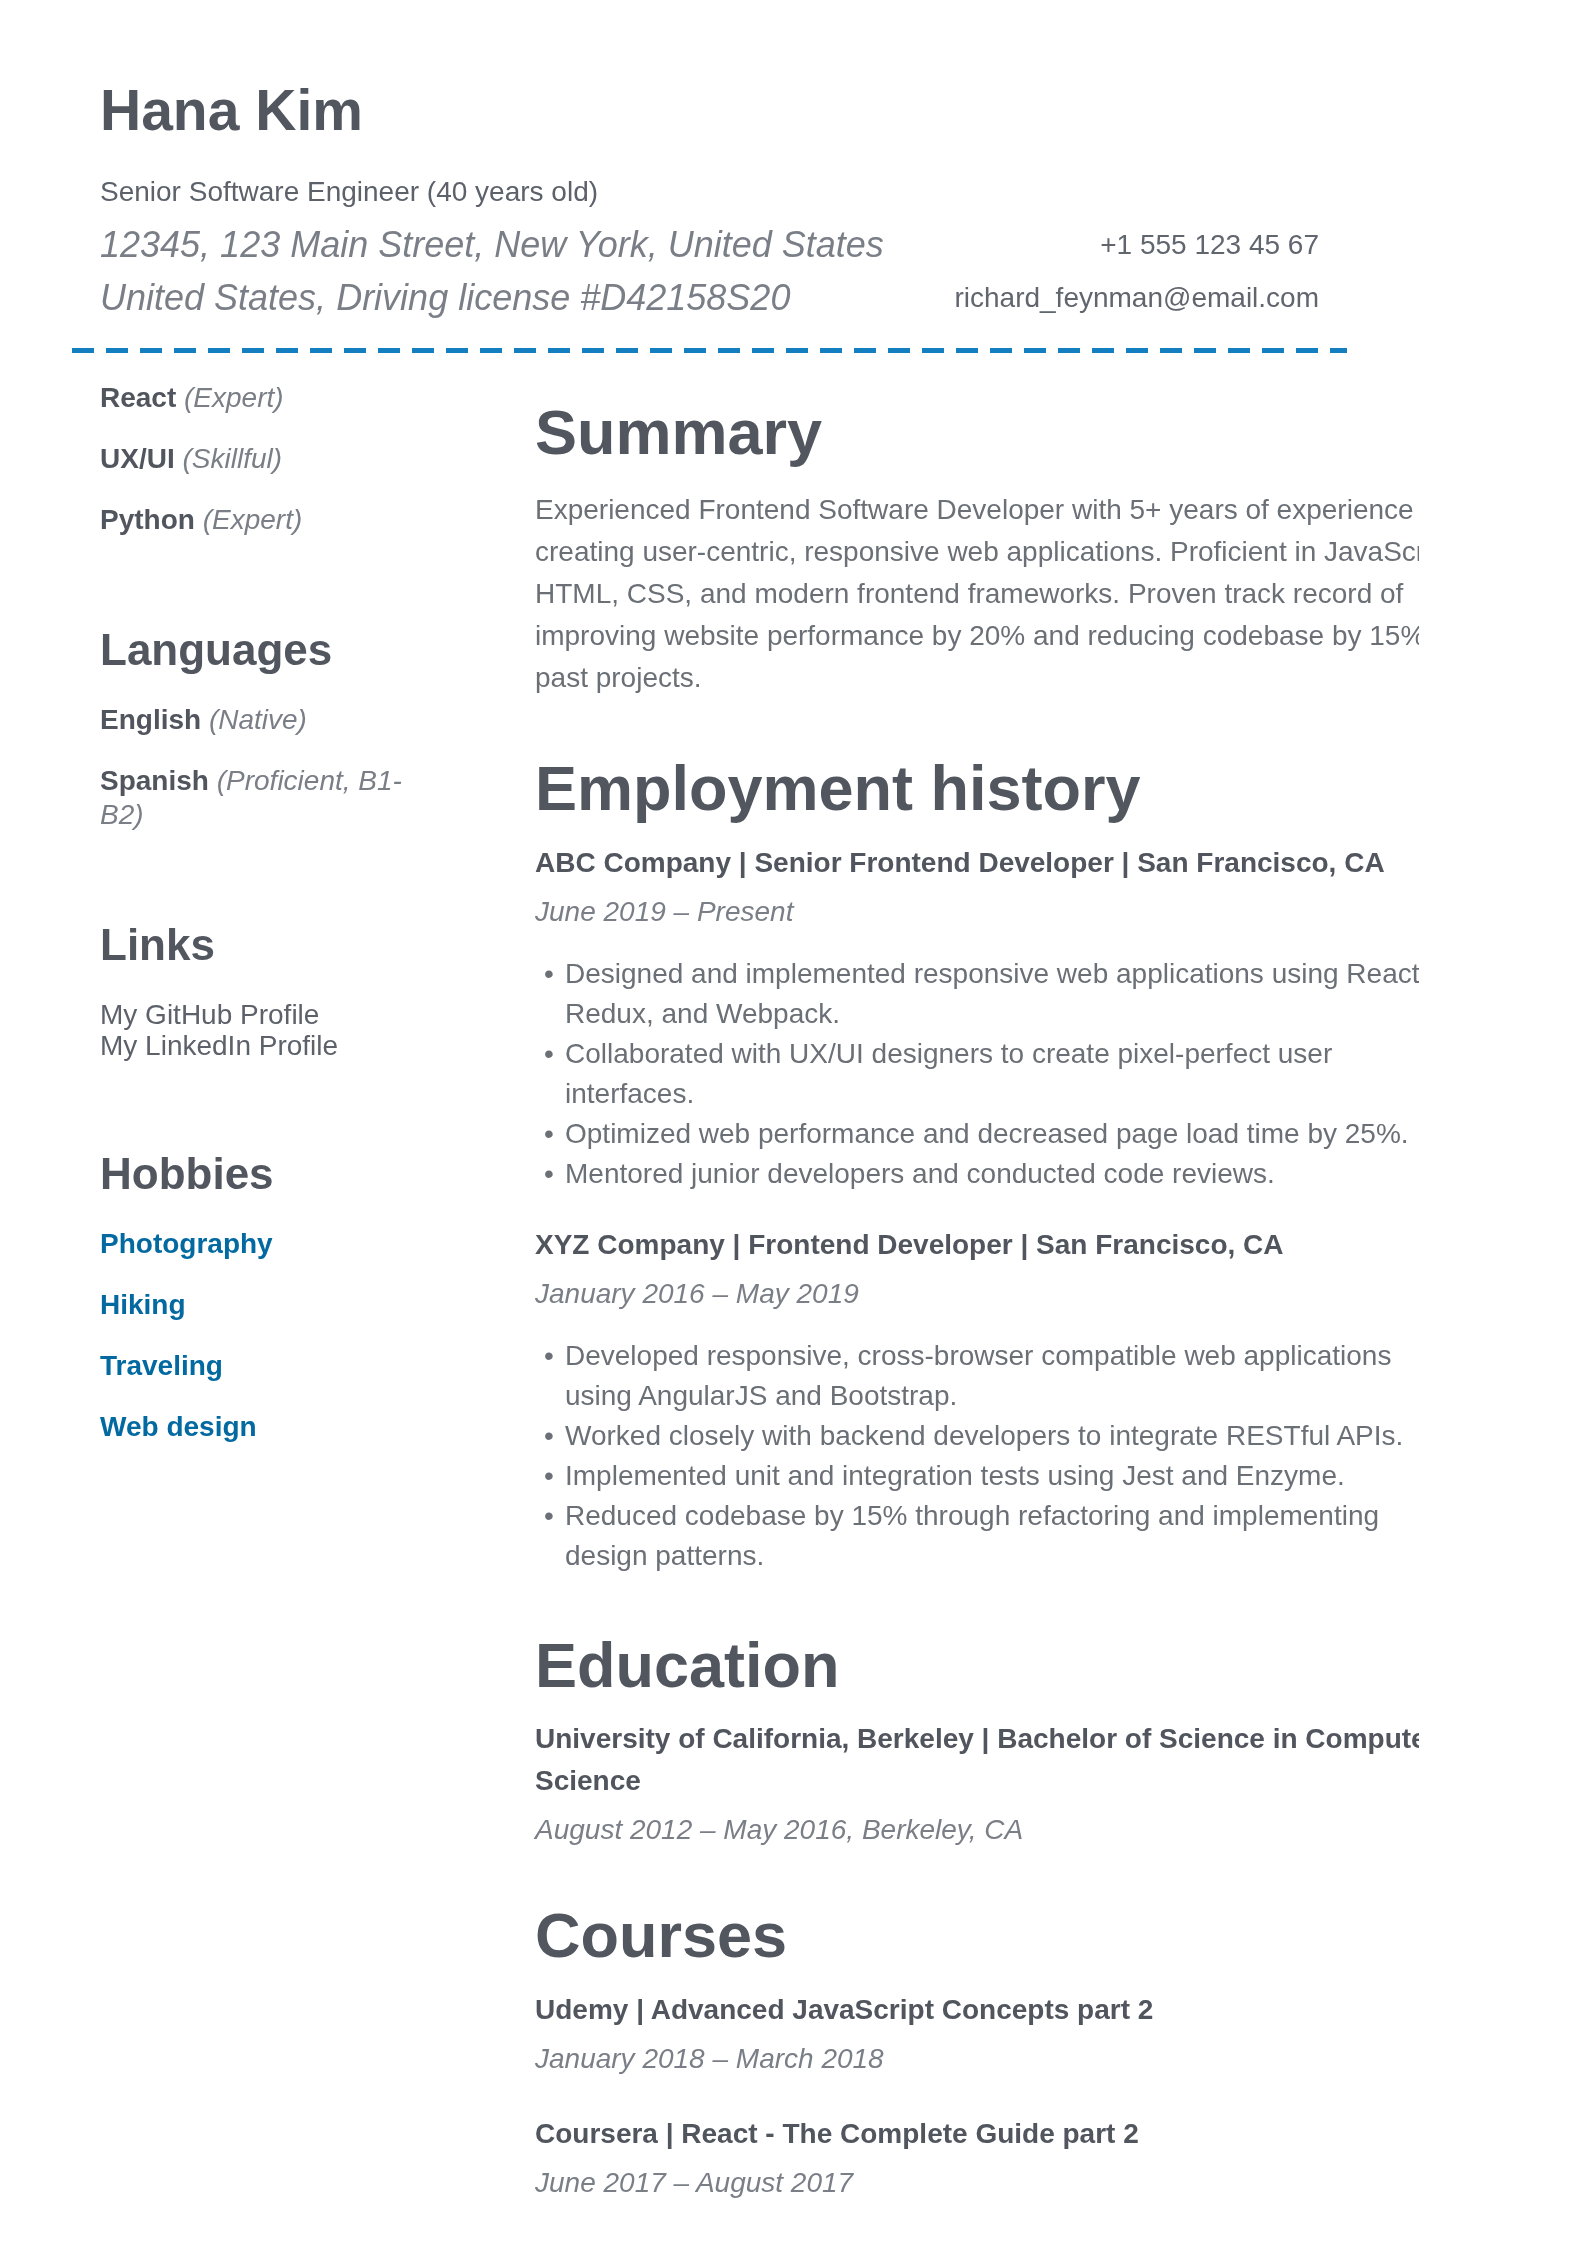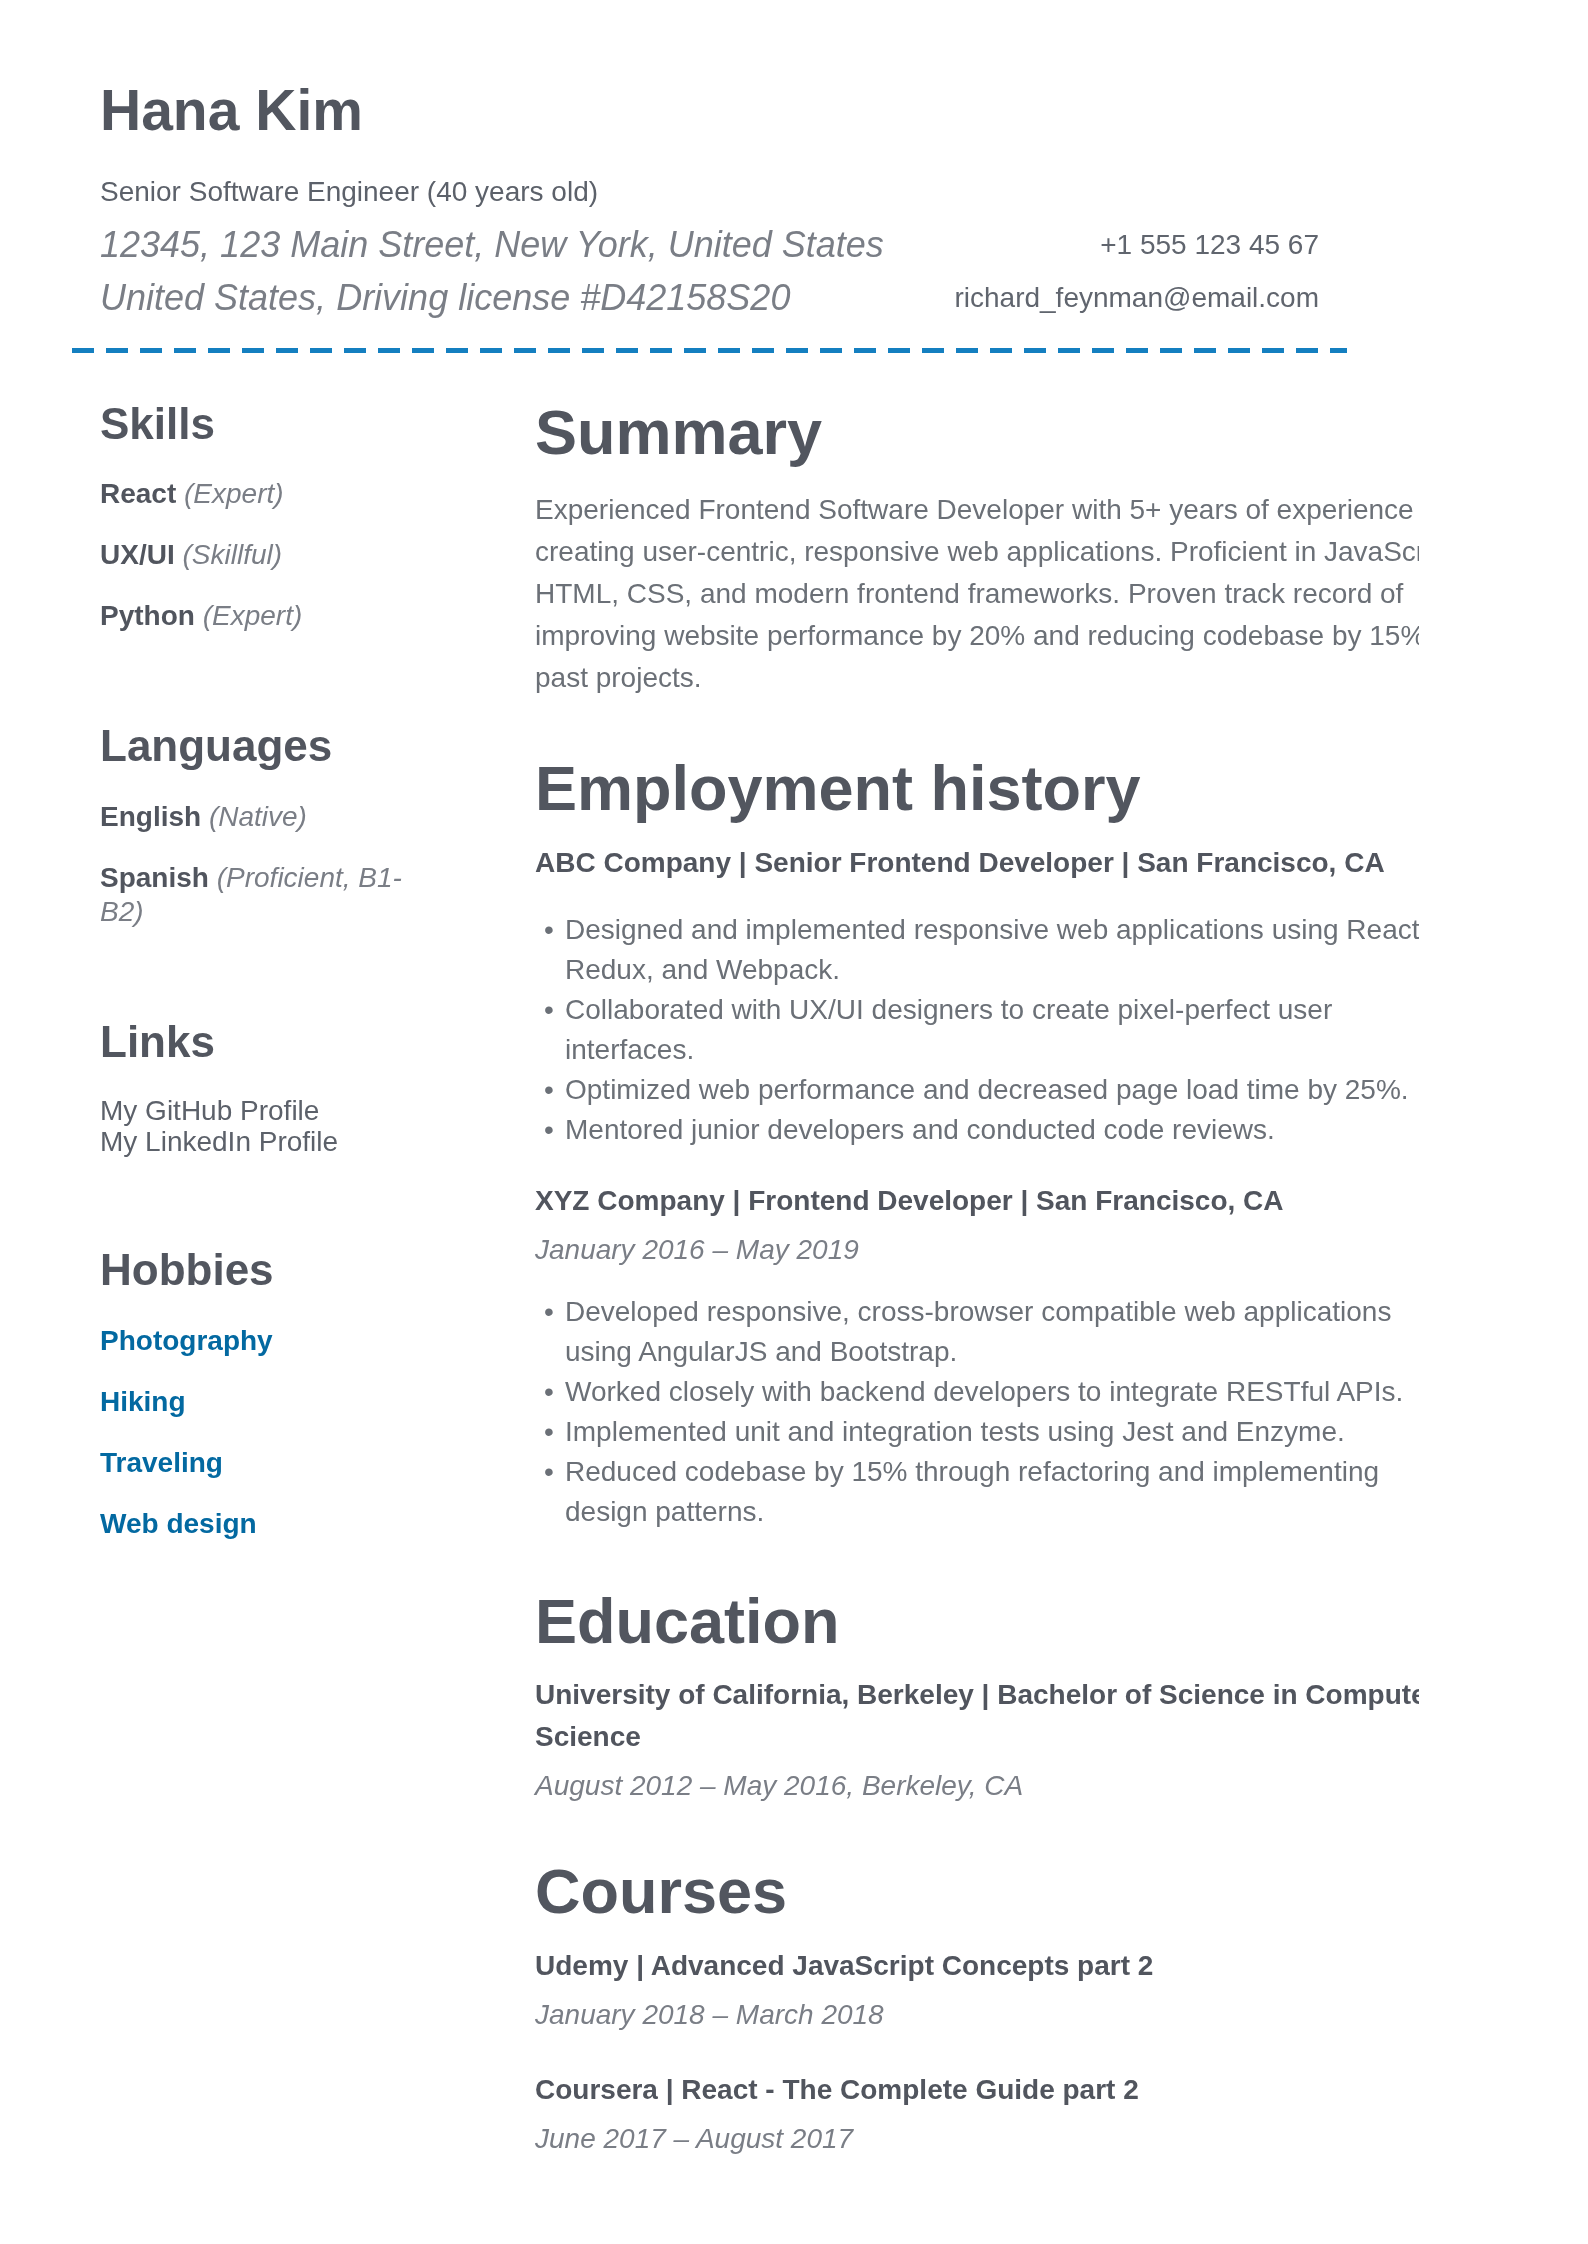--- a/index.html
+++ b/index.html
@@ -143,21 +143,20 @@
       </div>
     </div>
   </div>
 
   <div class="section-divider"></div>
 
   <div class="columns">
 
     <div class="col-left">
 
-      <h2 class="side-heading">Skills</h2>
       <ul class="side-list">
         <li>
           <span class="item-name">React</span>
           <span class="item-level">(Expert)</span>
         </li>
         <li>
           <span class="item-name">UX/UI</span>
           <span class="item-level">(Skillful)</span>
         </li>
         <li>
@@ -196,20 +195,21 @@
 
     <div class="col-right">
 
       <h2 class="main-heading">Summary</h2>
       <p class="summary-text">Experienced Frontend Software Developer with 5+ years of experience in creating user-centric, responsive web applications. Proficient in JavaScript, HTML, CSS, and modern frontend frameworks. Proven track record of improving website performance by 20% and reducing codebase by 15% in past projects.</p>
 
       <h2 class="main-heading">Employment history</h2>
 
       <div class="job-entry">
         <h3 class="entry-title">ABC Company | Senior Frontend Developer | San Francisco, CA</h3>
+        <div class="entry-period">June 2019 – Present</div>
         <ul class="bullets">
           <li>Designed and implemented responsive web applications using React, Redux, and Webpack.</li>
           <li>Collaborated with UX/UI designers to create pixel-perfect user interfaces.</li>
           <li>Optimized web performance and decreased page load time by 25%.</li>
           <li>Mentored junior developers and conducted code reviews.</li>
         </ul>
       </div>
 
       <div class="job-entry">
         <h3 class="entry-title">XYZ Company | Frontend Developer | San Francisco, CA</h3>

